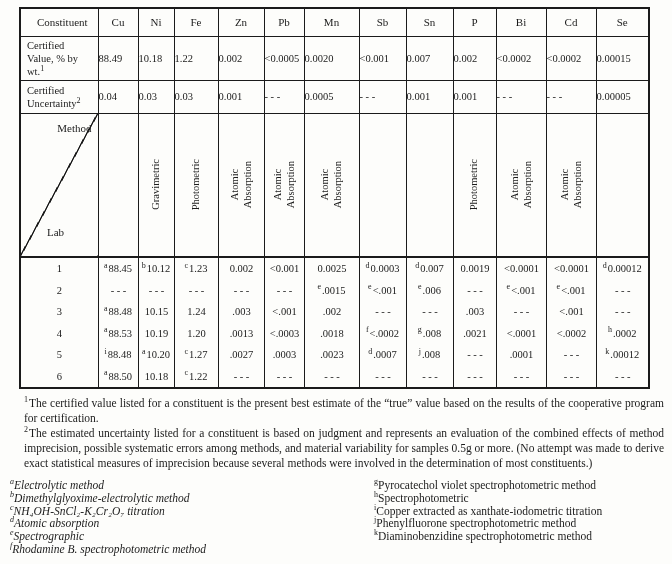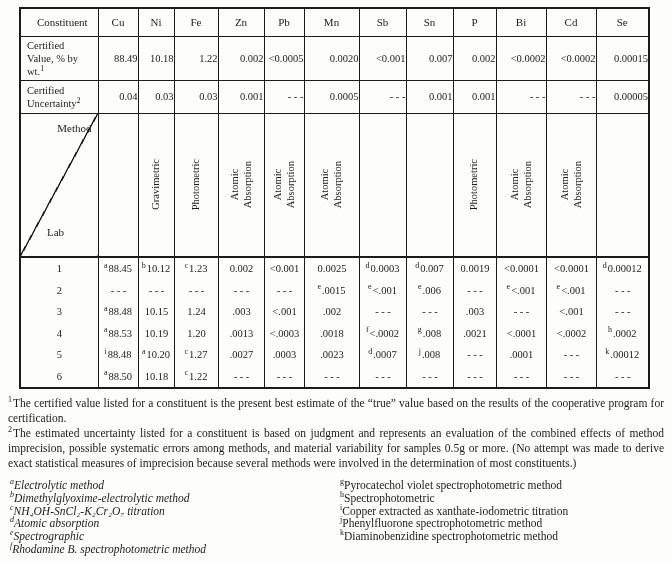--- a/index.html
+++ b/index.html
@@ -20,21 +20,21 @@
   .c5{width:40px}.c6{width:55px}.c7{width:47px}.c8{width:47px}.c9{width:43px}
   .c10{width:50px}.c11{width:50px}.c12{width:53px}
 
   tr.head th{ height:28px; font-size:11px; text-align:center; }
   th.corner{ text-align:left; padding-left:6px;margin-left:21px; }
 
   th.rowlabel{ text-align:left; padding:2px 1px 2px 6px; font-size:10.5px; line-height:13px; vertical-align:middle; }
   th.rowlabel .lbl{ white-space:pre-line; }
   tr.cert td{ height:31px; }
   tr.unc  td{ height:33px; }
-  tr.vals td{ font-size:10.5px; text-align:right; }
+  tr.vals td{ font-size:10.5px; text-align:left; }
 
   tr.meth td{ height:144px; }
   .vcell{ height:142px; display:flex; align-items:center; justify-content:center; }
   .vtext{
     writing-mode:vertical-rl; transform:rotate(180deg);
     white-space:pre-line; font-size:10.5px; line-height:12.5px; text-align:center;
   }
   td.diag{
     position:relative;
     background:linear-gradient(to bottom right,
@@ -42,25 +42,25 @@
       var(--ink) calc(50% + 0.5px), transparent calc(50% + 0.5px));
   }
   .diag .m{ position:absolute; top:8px; right:6px; font-size:11px; }
   .diag .l{ position:absolute; bottom:18px; left:26px; font-size:11px; }
 
   tr.labsrow td{ border-top:2px solid var(--ink); vertical-align:top; height:129px; }
   .lv,.ln{ height:21.5px; line-height:21.5px; text-align:center; font-size:10.5px; white-space:nowrap; }
   sup{ line-height:0; font-size:8px; }
   .lv sup{ margin-right:1px; }
 
-  .fns{ margin:7px 2px 0 0; font-size:11.5px; line-height:15px; text-align:justify; }
+  .fns{ margin:7px 2px 0 16px; font-size:11.5px; line-height:15px; text-align:justify; }
   .fn sup{ margin-right:1px; }
   .letfns{ display:flex; margin:8px 0 0 2px; font-size:11.5px; line-height:12.8px; }
   .col-left{ width:330px;font-style:italic; }
-  .col-right{ flex:1; }
+  .col-right{ flex:1;margin-left:34px; }
   .lf{ white-space:nowrap; }
 </style>
 </head>
 <body>
 
 <div class="page">
   <table>
     <colgroup>
       <col class="c0">
         <col class="c1">

